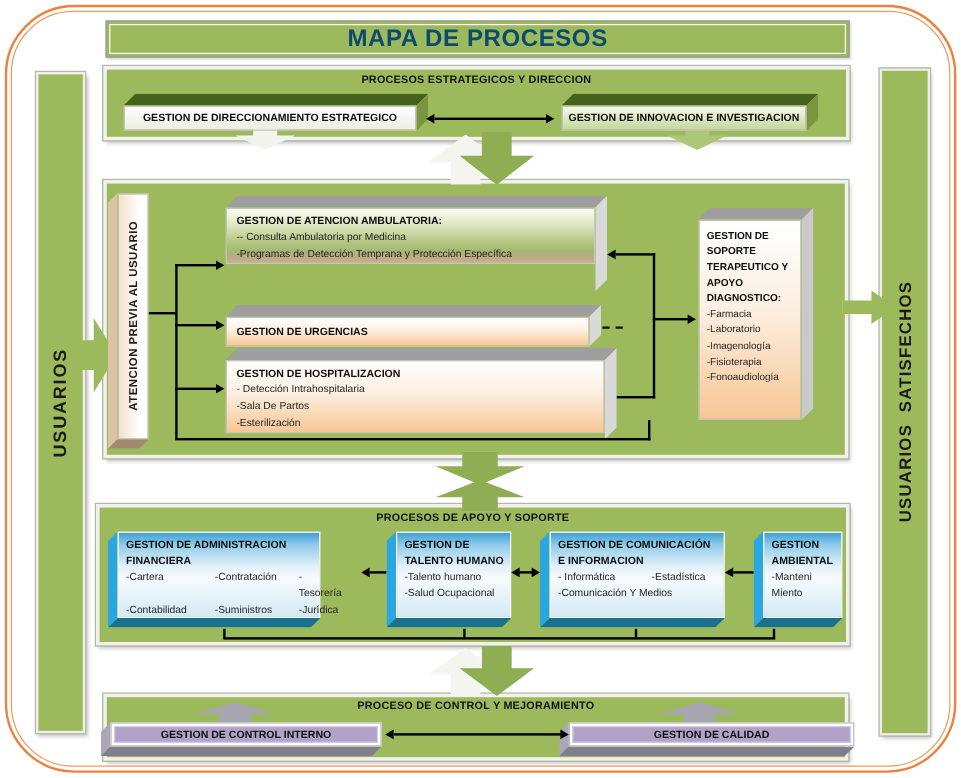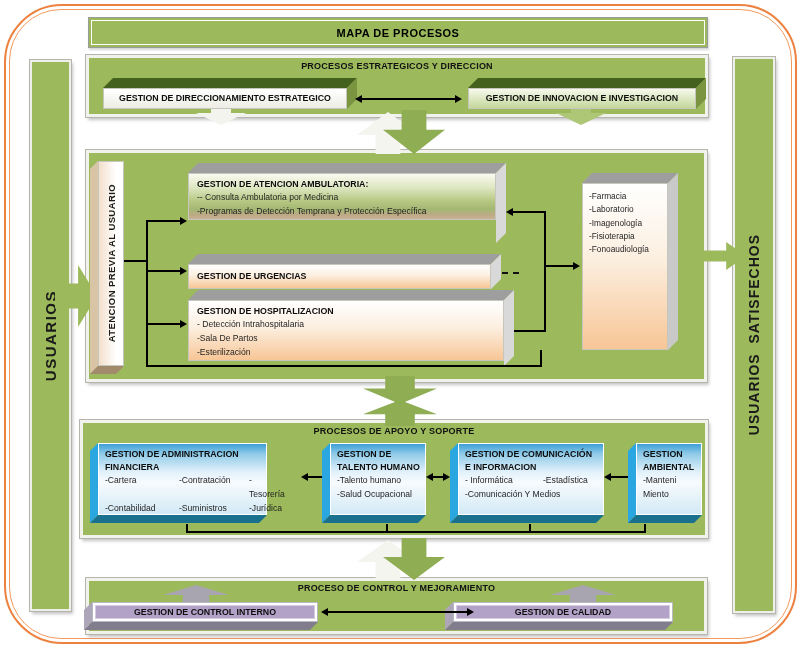--- a/index.html
+++ b/index.html
@@ -12,21 +12,21 @@
   .section{position:absolute;background:#9CBA5C;border:3px solid #F2F2EC;outline:1px solid #B5B5AD;
            box-shadow:2px 3px 3px rgba(90,90,90,.35);z-index:1;box-sizing:border-box;}
   .rail{position:absolute;background:#9CBA5C;border:2px solid #EFEFE9;outline:1px solid #B5B5AD;
         box-shadow:2px 3px 3px rgba(90,90,90,.35);z-index:2;display:flex;align-items:center;justify-content:center;box-sizing:border-box;}
   .vtext{writing-mode:vertical-rl;transform:rotate(180deg);font-weight:bold;white-space:pre;color:#1a1a1a;}
   .sec-h{position:absolute;left:0;width:100%;text-align:center;font-weight:bold;font-size:9px;color:#111;letter-spacing:.2px;z-index:5;}
   
   .titlebar{position:absolute;left:88px;top:17px;width:620px;height:31px;background:#9CBA5C;
             border:1px solid #9a9a9a;box-sizing:border-box;z-index:2;box-shadow:1px 2px 2px rgba(120,120,120,.3);}
   .titlebar-in{position:absolute;inset:2px;border:1.5px solid #ffffff;background:#9CBA5C;
-               display:flex;align-items:center;justify-content:center;font-weight:bold;font-size:11px;letter-spacing:.5px;color:#000000;}
+               display:flex;align-items:center;justify-content:center;font-weight:bold;font-size:20px;letter-spacing:.5px;color:#0c4a6e;}
   
   .b3d{position:absolute;z-index:4;}
   .face{position:absolute;inset:0;border:1px solid #C6C6BD;box-sizing:border-box;}
   .top10{position:absolute;left:0;top:-10px;height:10px;width:calc(100% + 10px);
          clip-path:polygon(10px 0,100% 0,calc(100% - 10px) 100%,0 100%);}
   .right10{position:absolute;left:100%;top:-10px;width:10px;height:calc(100% + 10px);
            clip-path:polygon(0 10px,100% 0,100% calc(100% - 10px),0 100%);}
   .left8{position:absolute;left:-8px;top:0;width:8px;height:calc(100% + 8px);
          clip-path:polygon(100% 0,100% calc(100% - 8px),0 100%,0 8px);}
   .bottom8{position:absolute;left:-8px;top:100%;width:calc(100% + 8px);height:8px;
@@ -92,21 +92,21 @@
   <div class="fa fa-down og" style="left:196px;top:103px;width:50px;height:22px;background:#F4F4EE;z-index:3;"></div>
   <div class="fa fa-down ow" style="left:556px;top:103px;width:50px;height:22px;background:#AEC777;z-index:3;"></div>
 
   <div class="b3d" style="left:103px;top:88px;width:244px;height:21px;">
     <div class="top10 c-dgreen"></div>
     <div class="right10 c-sgreen"></div>
     <div class="face g-white" style="display:flex;align-items:center;justify-content:center;">
       <span class="t-title">GESTION DE DIRECCIONAMIENTO ESTRATEGICO</span>
     </div>
   </div>
-  <div class="b3d" style="left:468px;top:88px;width:228px;height:21px;">
+  <div class="b3d" style="left:468px;top:88px;width:204px;height:21px;">
     <div class="top10 c-dgreen"></div>
     <div class="right10 c-sgreen"></div>
     <div class="face g-lgreen" style="display:flex;align-items:center;justify-content:center;">
       <span class="t-title">GESTION DE INNOVACION E INVESTIGACION</span>
     </div>
   </div>
   <div class="ln" style="left:362px;top:98px;width:94px;height:2px;"></div>
   <div class="ah ah-l" style="left:355px;top:95px;"></div>
   <div class="ah ah-r" style="left:455px;top:95px;"></div>
 
@@ -149,20 +149,21 @@
       <div class="t-item">- Detección Intrahospitalaria</div>
       <div class="t-item">-Sala De Partos</div>
       <div class="t-item">-Esterilización</div>
     </div>
   </div>
 
   <div class="b3d" style="left:582px;top:183px;width:86px;height:167px;">
     <div class="top10 c-gray"></div>
     <div class="right10 c-grayside2"></div>
     <div class="face g-peach" style="padding:6px 3px 0 6px;">
+      <div class="t-title" style="font-size:8.4px;line-height:1.55;">GESTION DE SOPORTE TERAPEUTICO Y APOYO DIAGNOSTICO:</div>
       <div class="t-item" style="font-size:8.3px;line-height:1.6;">-Farmacia</div>
       <div class="t-item" style="font-size:8.3px;line-height:1.6;">-Laboratorio</div>
       <div class="t-item" style="font-size:8.3px;line-height:1.6;">-Imagenología</div>
       <div class="t-item" style="font-size:8.3px;line-height:1.6;">-Fisioterapia</div>
       <div class="t-item" style="font-size:8.3px;line-height:1.6;">-Fonoaudiología</div>
     </div>
   </div>
 
   <div class="ln" style="left:124px;top:260px;width:23px;height:2px;"></div>
   <div class="ln" style="left:146px;top:220px;width:2px;height:146px;"></div>
@@ -259,21 +260,21 @@
   <div class="fa fa-up ow" style="left:163px;top:585px;width:66px;height:18px;background:#A8A4B0;z-index:3;"></div>
   <div class="fa fa-up ow" style="left:550px;top:585px;width:66px;height:18px;background:#A8A4B0;z-index:3;"></div>
 
   <div class="b3d" style="left:92px;top:602px;width:226px;height:20px;">
     <div class="left8 c-lavL"></div>
     <div class="bottom8 c-lavB"></div>
     <div class="face" style="background:#ffffff;border:1px solid #B9B9C6;">
       <div class="ctrl-in">GESTION DE CONTROL INTERNO</div>
     </div>
   </div>
-  <div class="b3d" style="left:453px;top:602px;width:220px;height:20px;">
+  <div class="b3d" style="left:474px;top:602px;width:238px;height:20px;">
     <div class="left8 c-lavL"></div>
     <div class="bottom8 c-lavB"></div>
     <div class="face" style="background:#ffffff;border:1px solid #B9B9C6;">
       <div class="ctrl-in">GESTION DE CALIDAD</div>
     </div>
   </div>
   <div class="ln" style="left:328px;top:611px;width:140px;height:2px;"></div>
   <div class="ah ah-l" style="left:321px;top:608px;"></div>
   <div class="ah ah-r" style="left:467px;top:608px;"></div>
 

